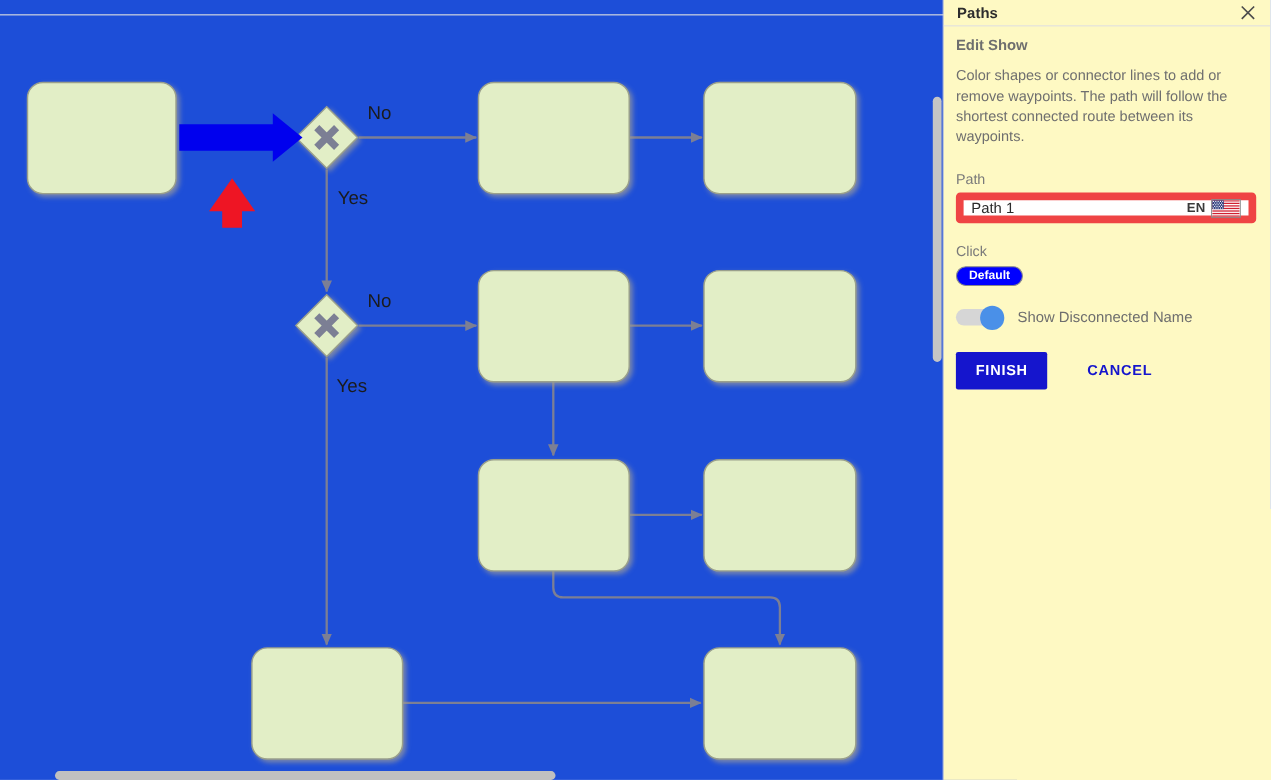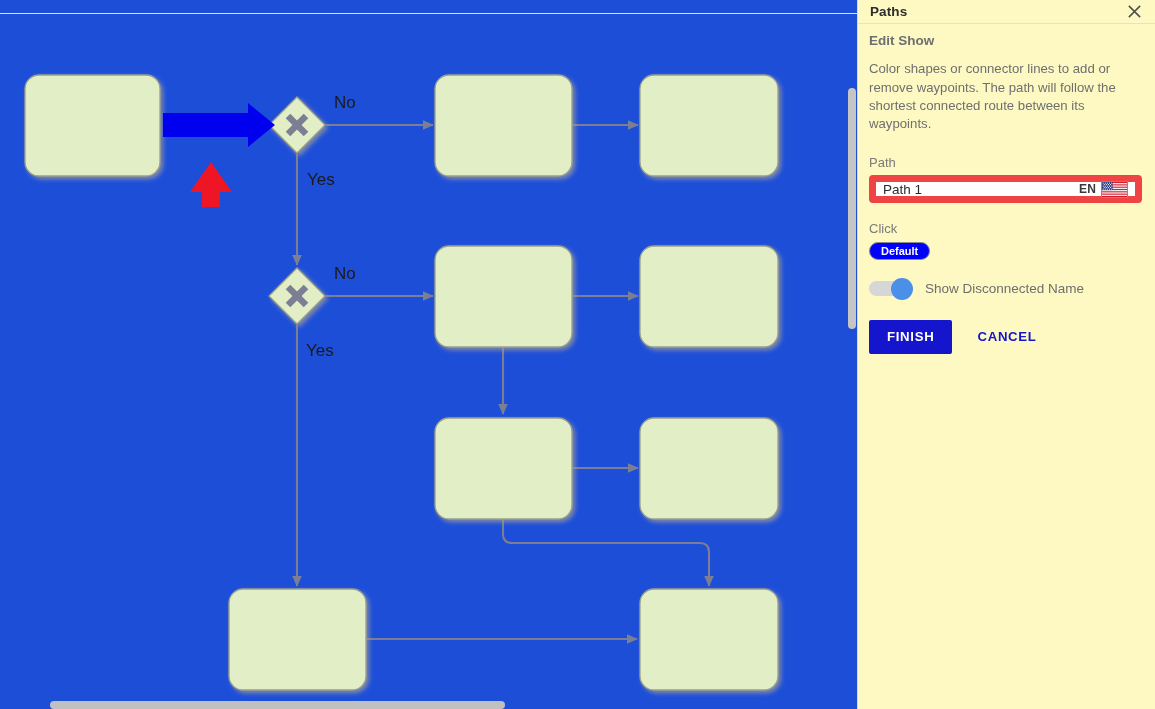--- a/index.html
+++ b/index.html
@@ -247,21 +247,21 @@
     line-height: 1;
   }
   #cancel-button {
     background: transparent;
     border: none;
     color: #1515cd;
     font-family: inherit;
     font-size: 13.2px;
     font-weight: bold;
     letter-spacing: 0.7px;
-    margin-left: 23px;
+    margin-left: 34px;
     cursor: pointer;
     line-height: 1;
     padding: 10px 2px;
   }
 </style>
 </head>
 <body>
 
 <div id="app">
 

